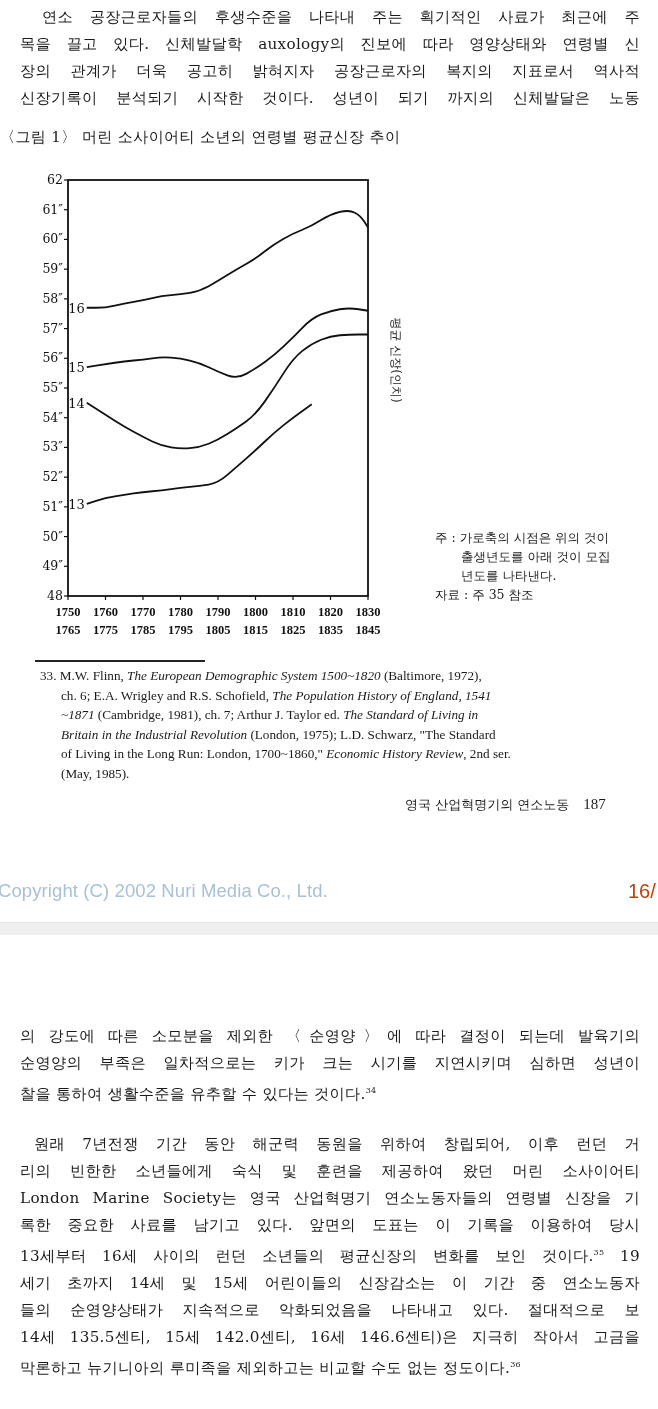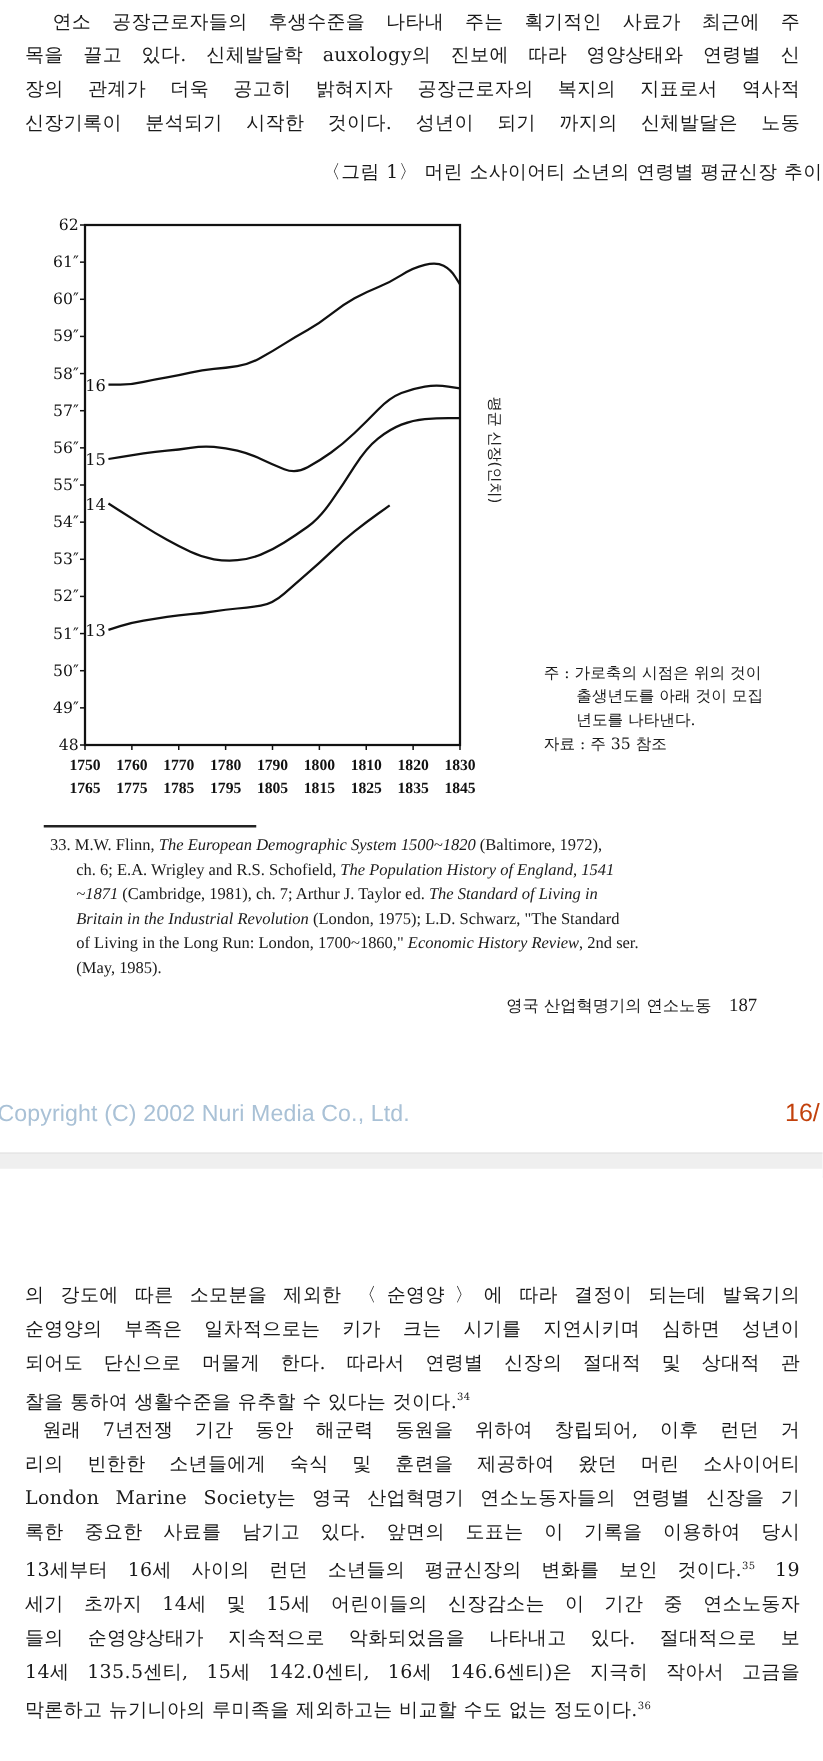--- a/index.html
+++ b/index.html
@@ -3,21 +3,21 @@
 <meta charset="utf-8">
 <style>
   html,body{margin:0;padding:0;background:#fff;}
   body{width:658px;height:1409px;position:relative;overflow:hidden;font-family:"DejaVu Serif","Liberation Serif",serif;color:#1a1a1a;}
   .page{position:absolute;left:0;width:658px;background:#fff;}
   .p1{top:0;height:930px;}
   .p2{top:935px;height:474px;}
   .para{position:absolute;left:20px;width:620px;font-size:15.2px;line-height:27px;text-align:justify;letter-spacing:0.3px;}
   .para .ln{display:block;white-space:nowrap;text-align-last:justify;text-align:justify;}
   .para .ln.last{text-align-last:left;}
-  .fig-title{position:absolute;top:128px;left:0;width:658px;text-align:right;font-size:15px;letter-spacing:0.4px;}
+  .fig-title{position:absolute;top:128px;left:0;width:658px;text-align:left;font-size:15px;letter-spacing:0.4px;}
   .chart{position:absolute;left:0;top:160px;width:658px;height:490px;}
   .note{position:absolute;left:435px;top:528px;font-size:12.5px;line-height:19px;}
   .note .indent{padding-left:26px;display:block;}
   .rule{position:absolute;left:35px;top:660px;width:170px;height:2px;background:#222;}
   .fn{position:absolute;left:40px;top:666px;width:590px;font-family:"Liberation Serif",serif;font-size:13.2px;line-height:19.5px;}
   .fn .ln{display:block;white-space:nowrap;}
   .fn .i2{padding-left:21px;}
   .fn i{font-style:italic;}
   .running{position:absolute;top:796px;left:405px;font-size:13px;}
   .running .pg{font-family:"Liberation Serif",serif;font-size:15px;margin-left:14px;}
@@ -147,21 +147,20 @@
   <div class="copyright">Copyright (C) 2002 Nuri Media Co., Ltd.</div>
   <div class="pgnum">16/</div>
 </div>
 
 <div class="sep"></div>
 
 <div class="page p2">
   <div class="para" style="top:88px;">
     <span class="ln">의 강도에 따른 소모분을 제외한 〈순영양〉에 따라 결정이 되는데 발육기의</span>
     <span class="ln">순영양의 부족은 일차적으로는 키가 크는 시기를 지연시키며 심하면 성년이</span>
-    <span class="ln">되어도 단신으로 머물게 한다. 따라서 연령별 신장의 절대적 및 상대적 관</span>
     <span class="ln last"><span>찰을 통하여 생활수준을 유추할 수 있다는 것이다.</span><sup>34</sup></span>
   </div>
 
   <div class="para" style="top:196px;">
     <span class="ln" style="padding-left:14px;">원래 7년전쟁 기간 동안 해군력 동원을 위하여 창립되어, 이후 런던 거</span>
     <span class="ln">리의 빈한한 소년들에게 숙식 및 훈련을 제공하여 왔던 머린 소사이어티</span>
     <span class="ln">London Marine Society는 영국 산업혁명기 연소노동자들의 연령별 신장을 기</span>
     <span class="ln">록한 중요한 사료를 남기고 있다. 앞면의 도표는 이 기록을 이용하여 당시</span>
     <span class="ln"><span>13세부터 16세 사이의 런던 소년들의 평균신장의 변화를 보인 것이다.</span><sup>35</sup><span> 19</span></span>
     <span class="ln">세기 초까지 14세 및 15세 어린이들의 신장감소는 이 기간 중 연소노동자</span>

